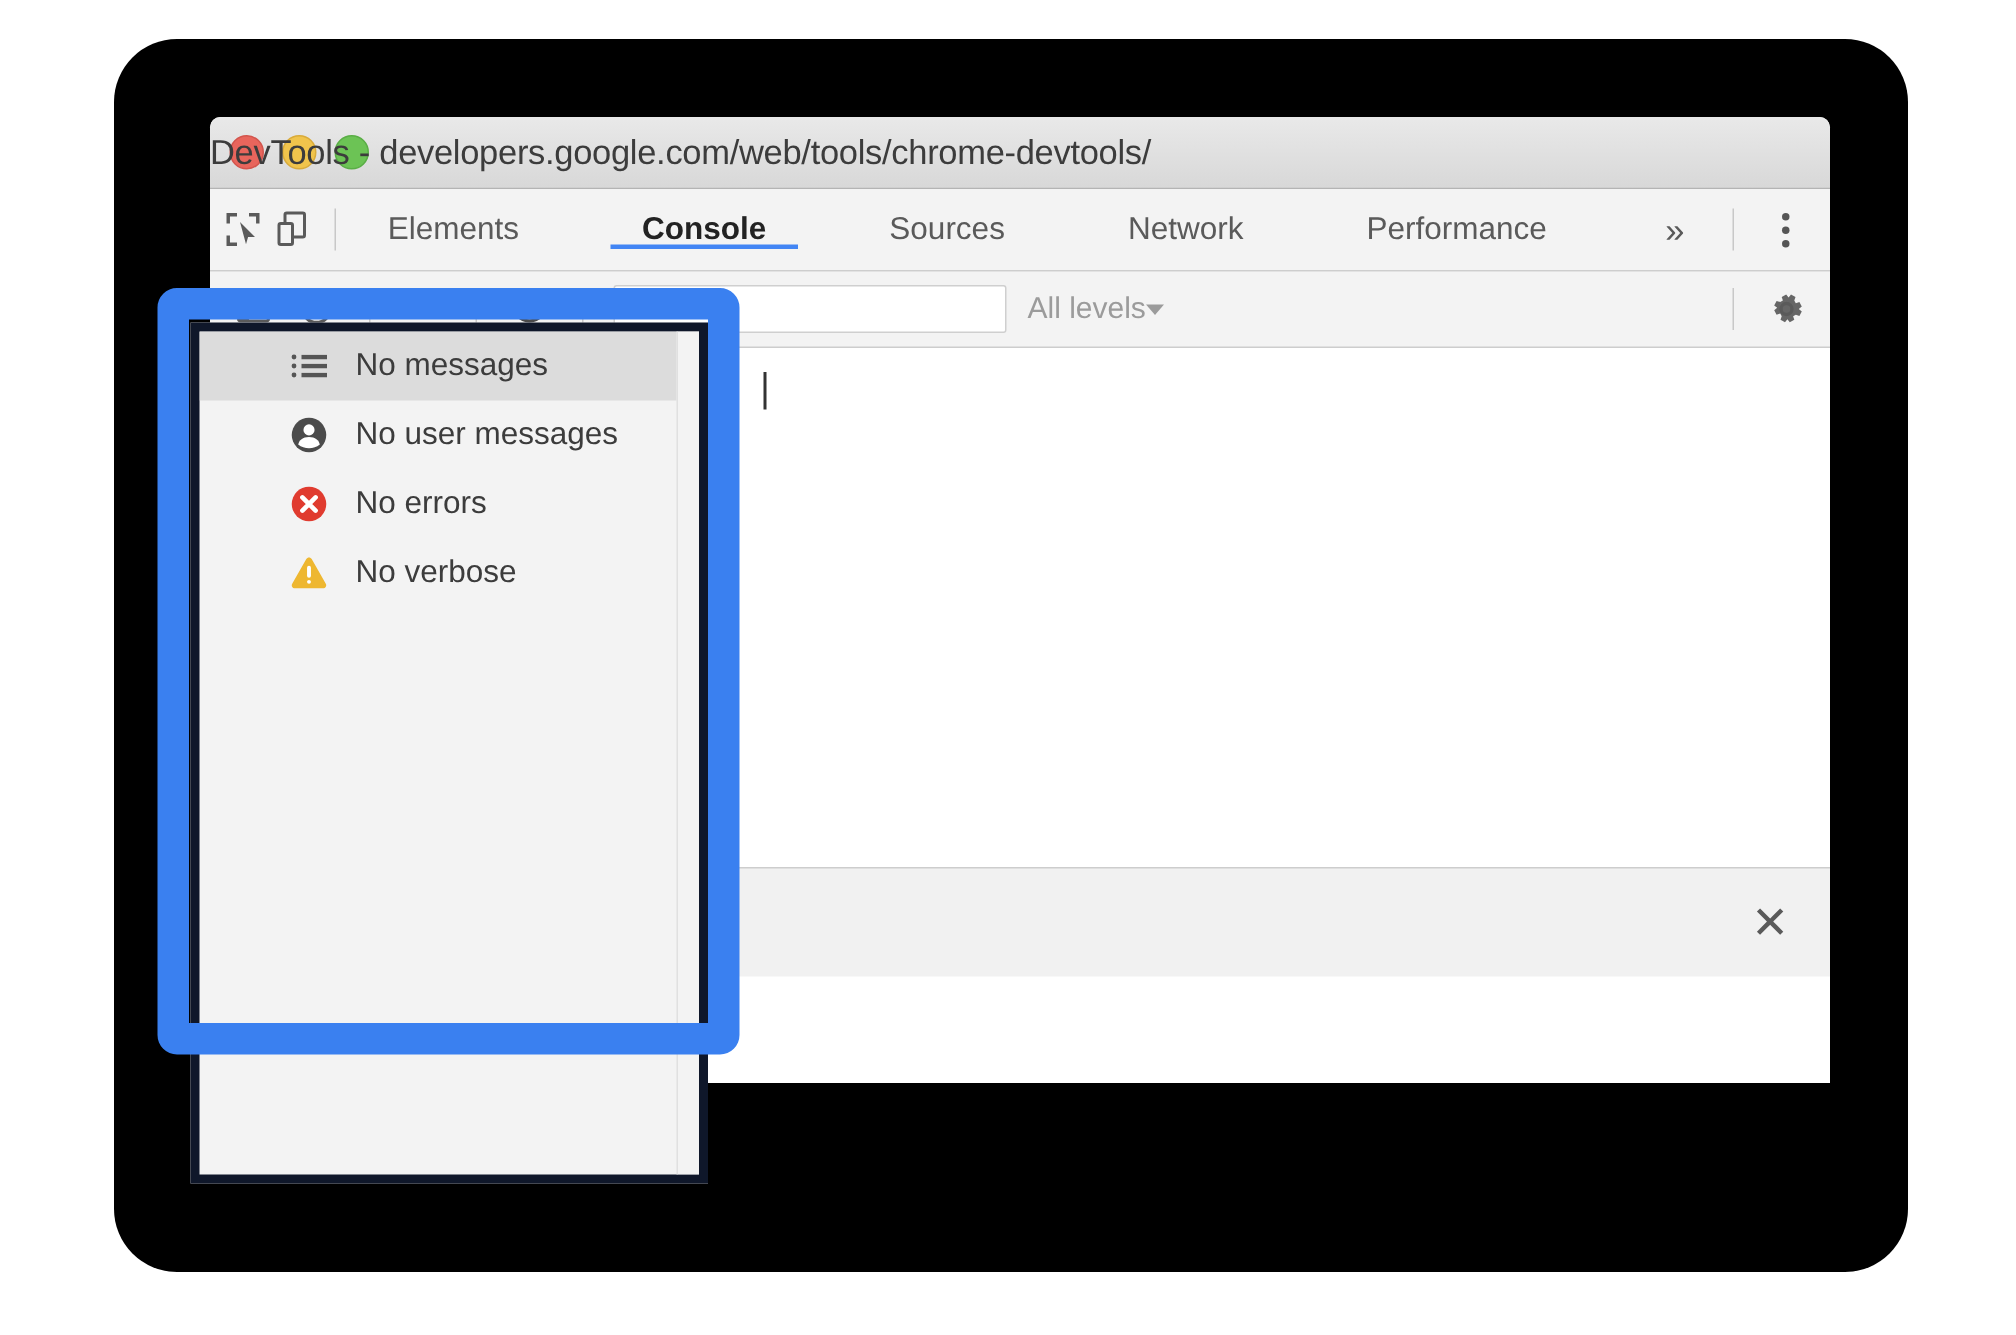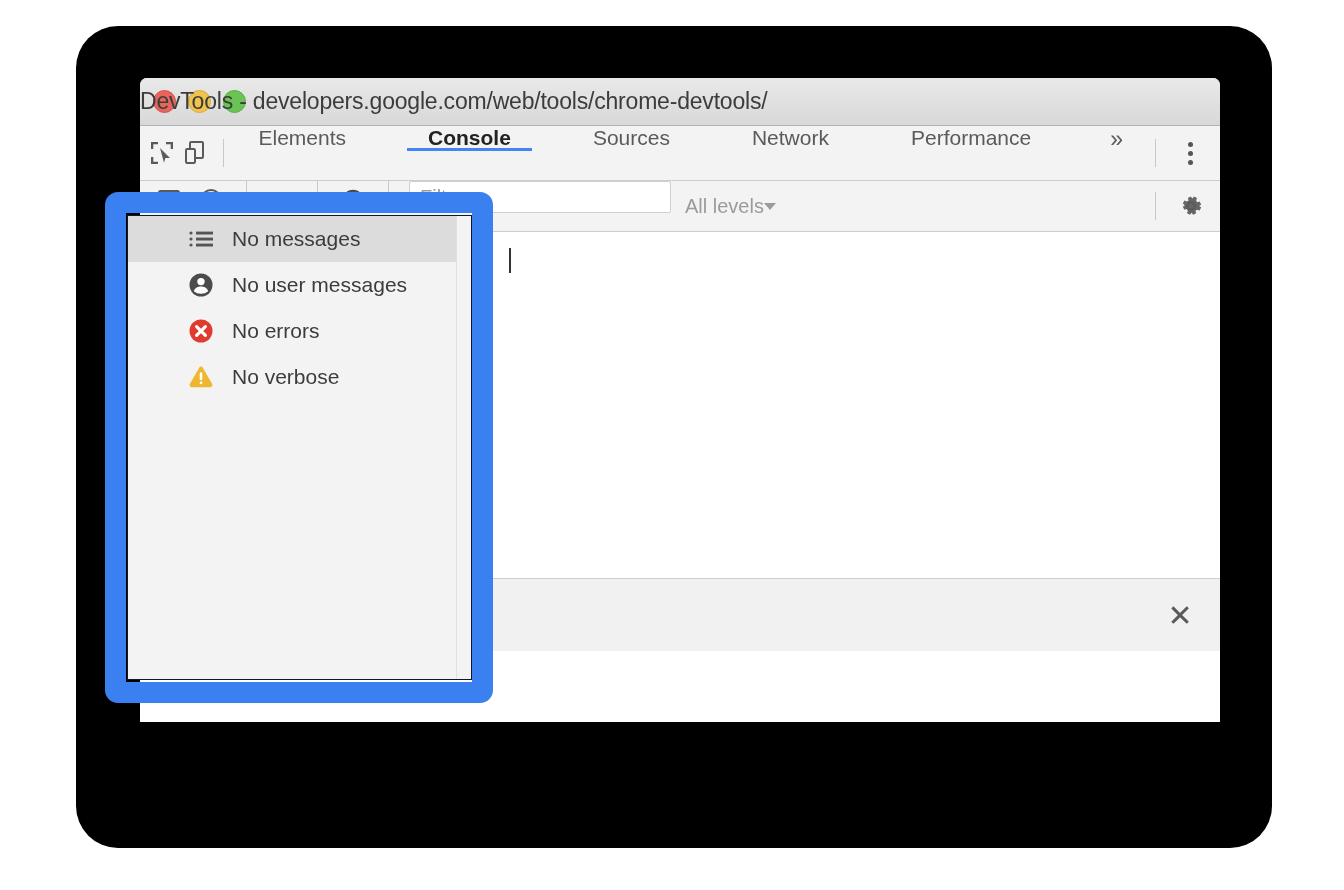--- a/index.html
+++ b/index.html
@@ -72,21 +72,21 @@
     position: relative;
   }
   .tb-icon {
     width: 38px; height: 38px;
     display: flex; align-items: center; justify-content: center;
     margin-left: 8px;
   }
   .tb-sep {
     width: 1px; height: 28px; background: #c8c8c8; margin: 0 14px 0 12px;
   }
-  .tabs { display: flex; align-items: flex-start; height: 100%; gap: 40px; }
+  .tabs { display: flex; align-items: center; height: 100%; gap: 40px; }
   .tab {
     display: flex; align-items: center;
     padding: 0 21px;
     font-size: 21px;
     color: #5a5a5a;
     position: relative;
     white-space: nowrap;
   }
   .tab.active { color: #222; font-weight: bold; }
   .tab.active::after {
@@ -108,20 +108,21 @@
     gap: 4px; margin-right: 10px;
   }
   .kebab span { width: 5px; height: 5px; border-radius: 50%; background: #555; display: block; }
 
   
   #console-toolbar {
     height: 50px;
     background: #f3f3f3;
     border-bottom: 1px solid #cdcdcd;
     display: flex;
+    align-items: center;
     padding: 0 8px;
   }
   .ct-icon {
     width: 36px; height: 36px;
     display: flex; align-items: center; justify-content: center;
     margin: 0 3px;
   }
   .caret-down {
     width: 0; height: 0;
     border-left: 8px solid transparent;
@@ -205,23 +206,23 @@
     color: #5a5a5a;
     font-weight: 300;
   }
 
   
   #popup {
     position: absolute;
     left: 127px;
     top: 215px;
     width: 345px;
-    height: 465px;
+    height: 574px;
     background: #f3f3f3;
-    border: 1px solid #0f172a;
+    border: 6px solid #0f172a;
     box-sizing: border-box;
     z-index: 10;
     overflow: hidden;
   }
   .sb-item {
     display: flex;
     align-items: center;
     height: 46px;
     padding-left: 58px;
     font-size: 21px;

